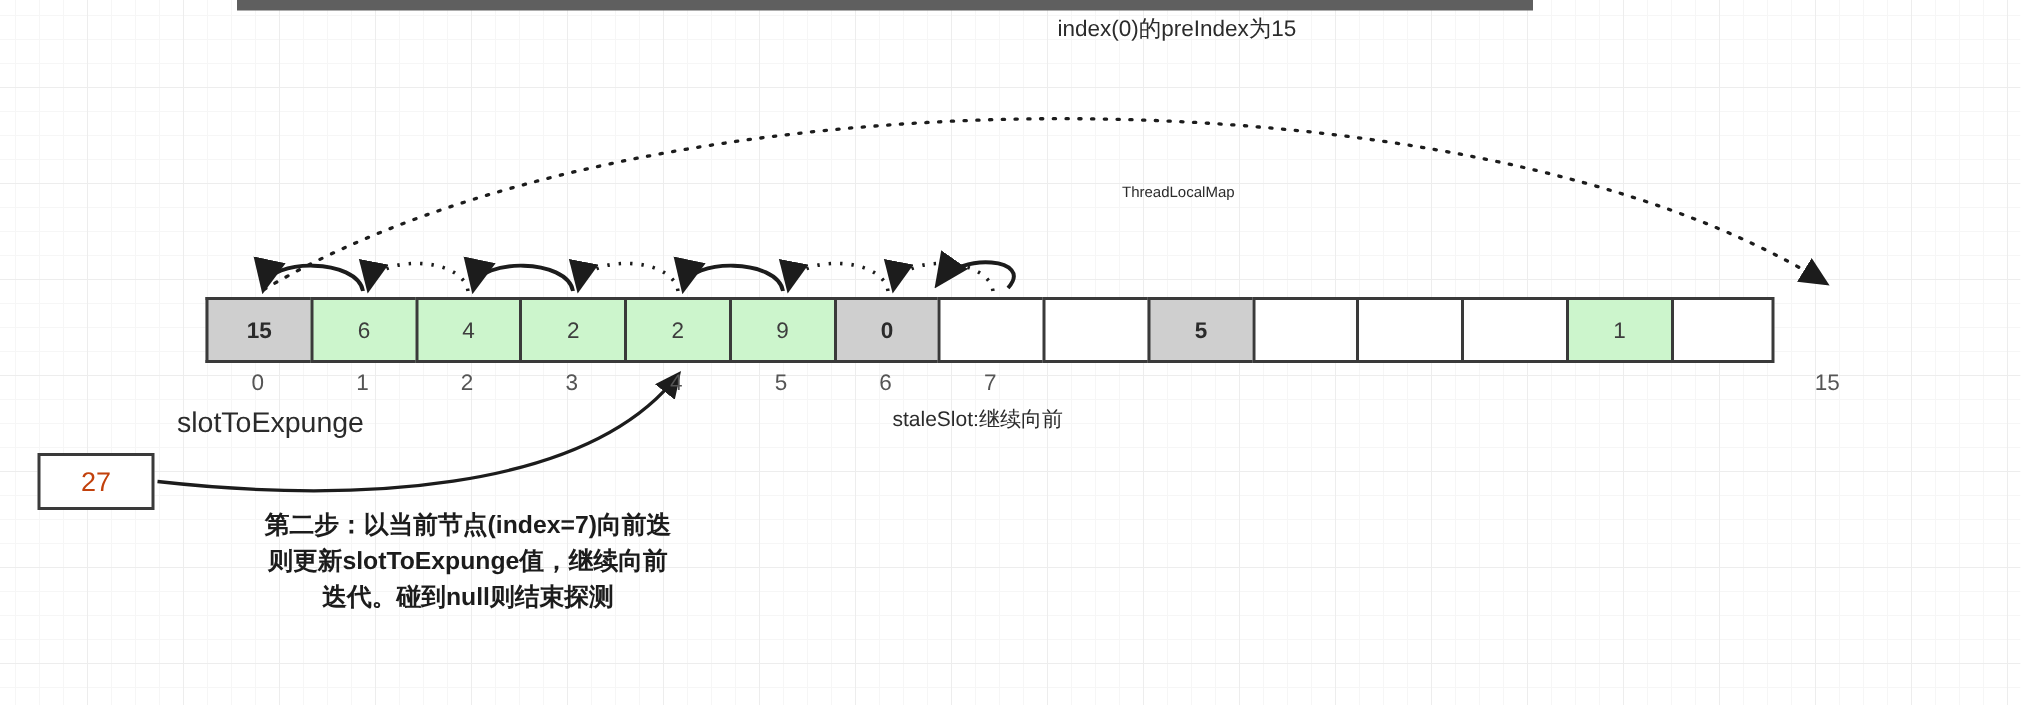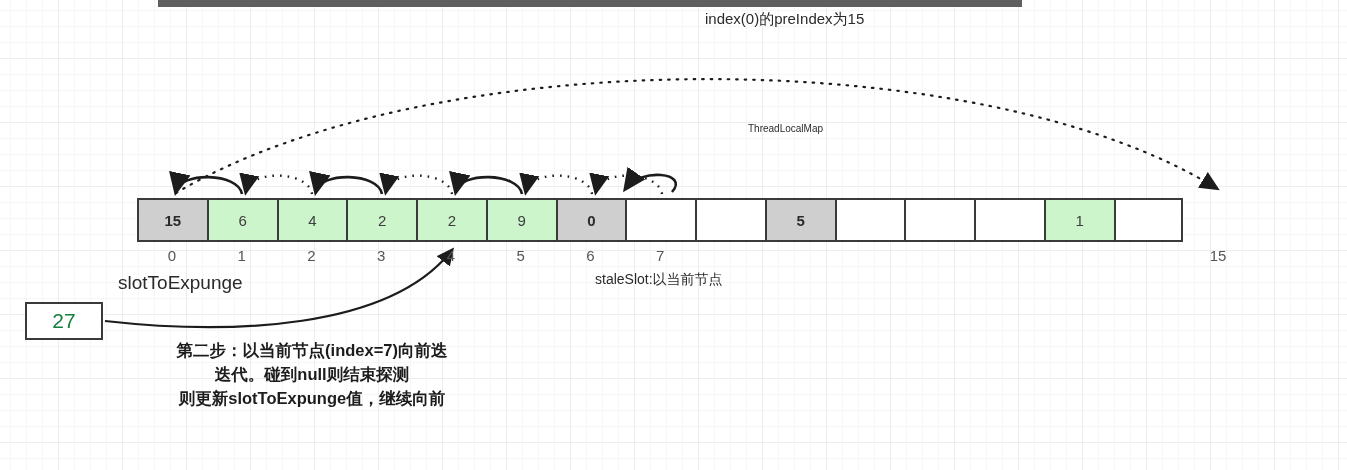--- a/index.html
+++ b/index.html
@@ -52,21 +52,21 @@
   .lbl{position:absolute;font-weight:normal;color:#2b2b2b;white-space:nowrap;}
   #title-label{left:705px;top:10px;font-size:15px;}
   #tlm-label{left:748px;top:123px;font-size:10px;}
   #slot-expunge-label{left:118px;top:272px;font-size:19px;}
   #stale-slot-label{left:595px;top:271px;font-size:14px;}
 
   .valuebox{
     position:absolute;left:25px;top:302px;width:78px;height:38px;
     box-sizing:border-box;border:2px solid #3a3a3a;background:#ffffff;
     display:flex;align-items:center;justify-content:center;
-    font-size:21px;color:#15803d;
+    font-size:18px;color:#c2410c;
   }
 
   #desc-block{
     position:absolute;left:112px;top:339px;width:400px;
     text-align:center;font-size:16.5px;line-height:1.45;
     font-weight:bold;color:#1c1c1c;
   }
   .dline{display:block;}
 </style>
 </head>
@@ -131,21 +131,21 @@
     <div class="idx" style="left: 416px;">4</div>
     <div class="idx" style="left: 485.75px;">5</div>
     <div class="idx" style="left: 555.5px;">6</div>
     <div class="idx" style="left: 625.25px;">7</div>
     <div class="idx" style="left: 1183.25px;">15</div>
   </div>
 
 <div class="lbl" id="title-label">index(0)的preIndex为15</div>
 <div class="lbl" id="tlm-label">ThreadLocalMap</div>
 <div class="lbl" id="slot-expunge-label">slotToExpunge</div>
-<div class="lbl" id="stale-slot-label">staleSlot:以当前节点</div>
+<div class="lbl" id="stale-slot-label">staleSlot:继续向前</div>
 
 <div class="valuebox">27</div>
 
 <div id="desc-block">
     <span class="dline">第二步：以当前节点(index=7)向前迭</span>
+    <span class="dline">则更新slotToExpunge值，继续向前</span>
     <span class="dline">迭代。碰到null则结束探测</span>
-    <span class="dline">则更新slotToExpunge值，继续向前</span>
   </div>
 
 </body></html>

